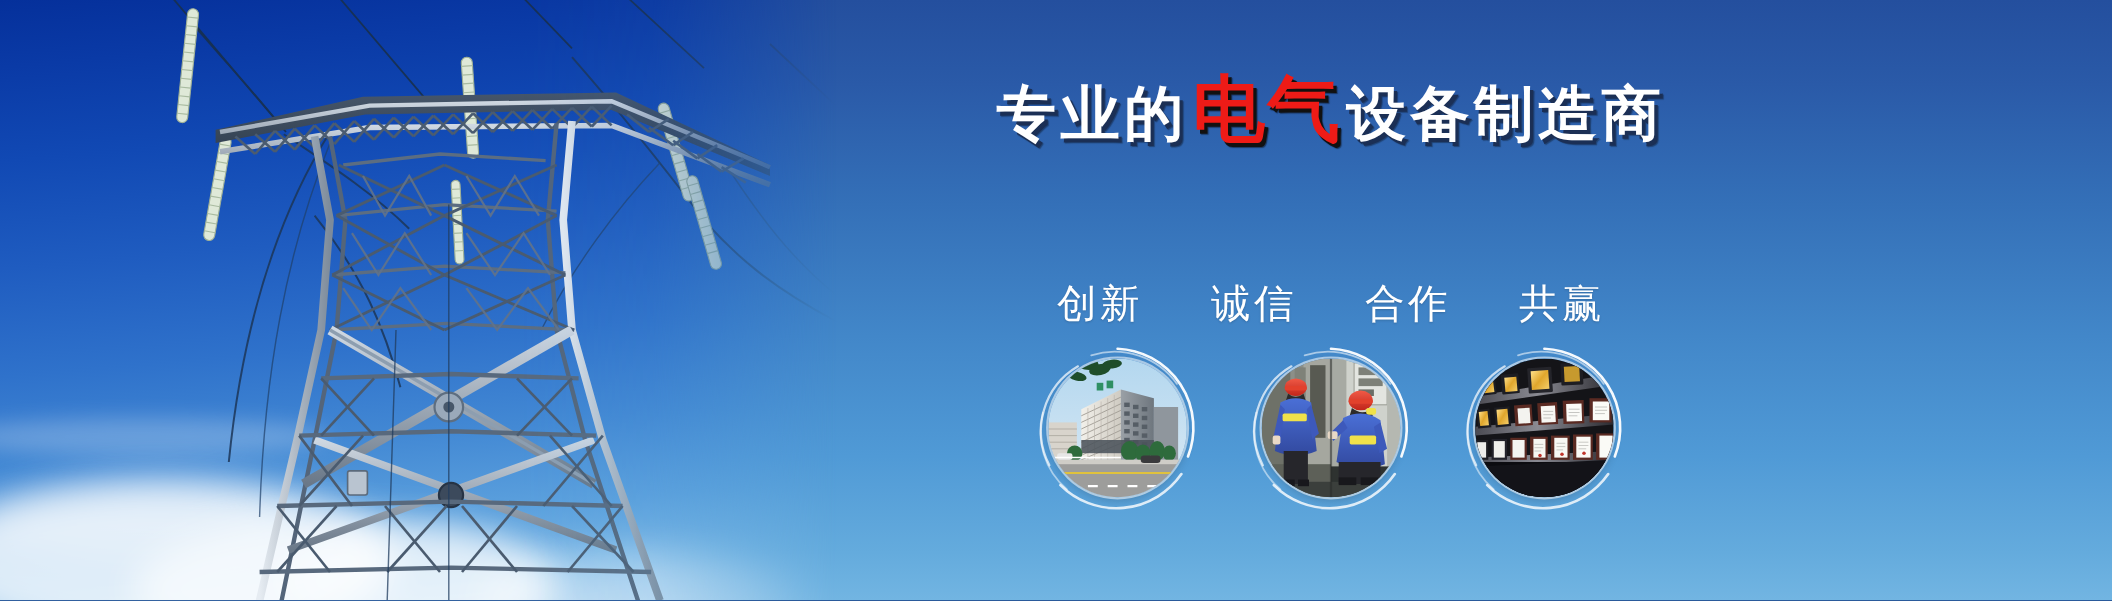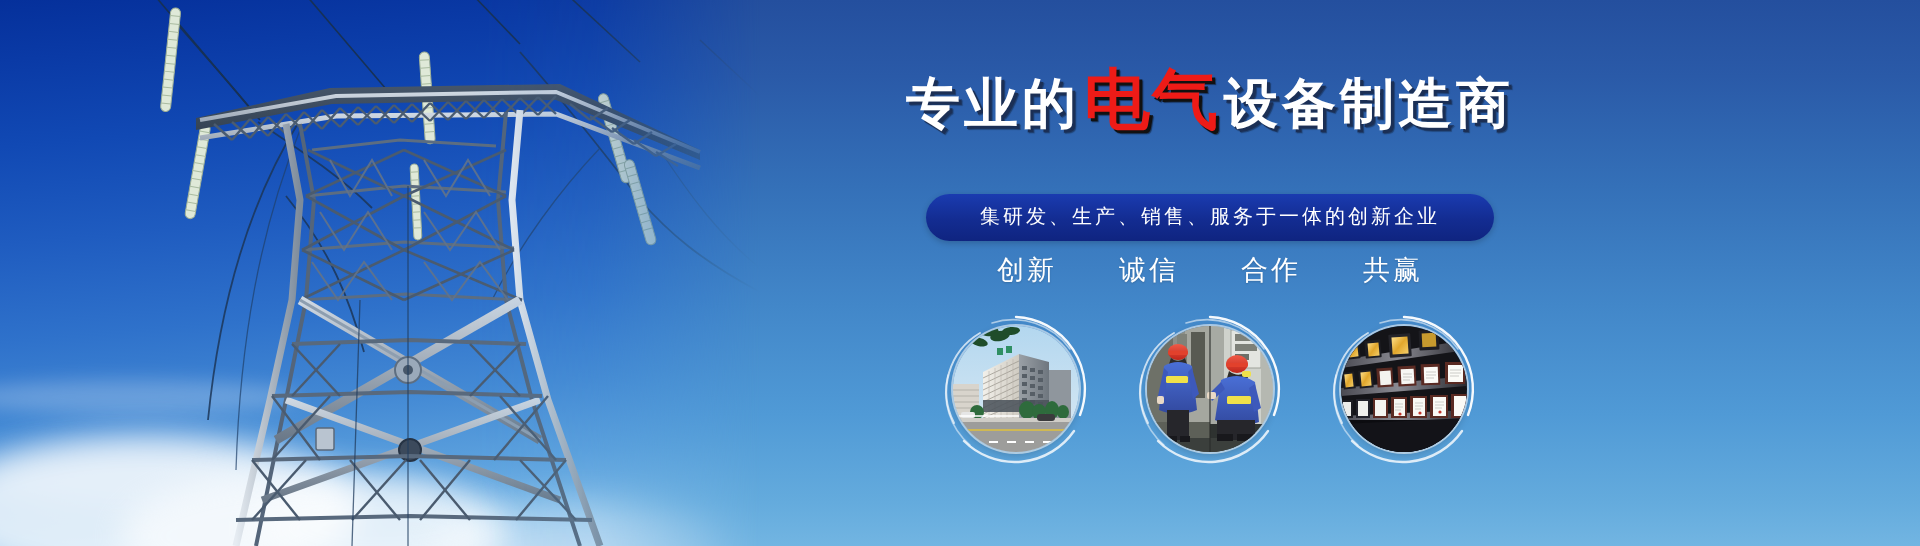--- a/index.html
+++ b/index.html
@@ -92,21 +92,21 @@
     white-space:nowrap;
   }
 
   
   .keywords{
     position:absolute;left:0;top:252px;width:1100px;
     display:flex;justify-content:center;
     gap:62px;
   }
   .kw{
-    color:#ffffff;font-size:27px;letter-spacing:3px;
+    color:#ffffff;font-size:36px;letter-spacing:3px;
     text-shadow:0 1px 2px rgba(0,0,0,.18);
   }
 
   
   .circles{
     position:absolute;left:0;top:318px;width:1100px;height:210px;
     display:flex;justify-content:center;gap:68px;
   }
   .circ{
     position:relative;width:126px;height:126px;margin-top:8px;
@@ -414,23 +414,20 @@
       </g>
     </svg>
   </div>
 
   <div class="content">
 
     <div class="headline">
       <span class="w">专业的</span><span class="r">电气</span><span class="w">设备制造商</span>
     </div>
 
-    <div class="pill-wrap">
-      <span class="pill">集研发、生产、销售、服务于一体的创新企业</span>
-    </div>
 
     <div class="keywords">
       <span class="kw">创新</span>
       <span class="kw">诚信</span>
       <span class="kw">合作</span>
       <span class="kw">共赢</span>
     </div>
 
     <div class="circles">
 

